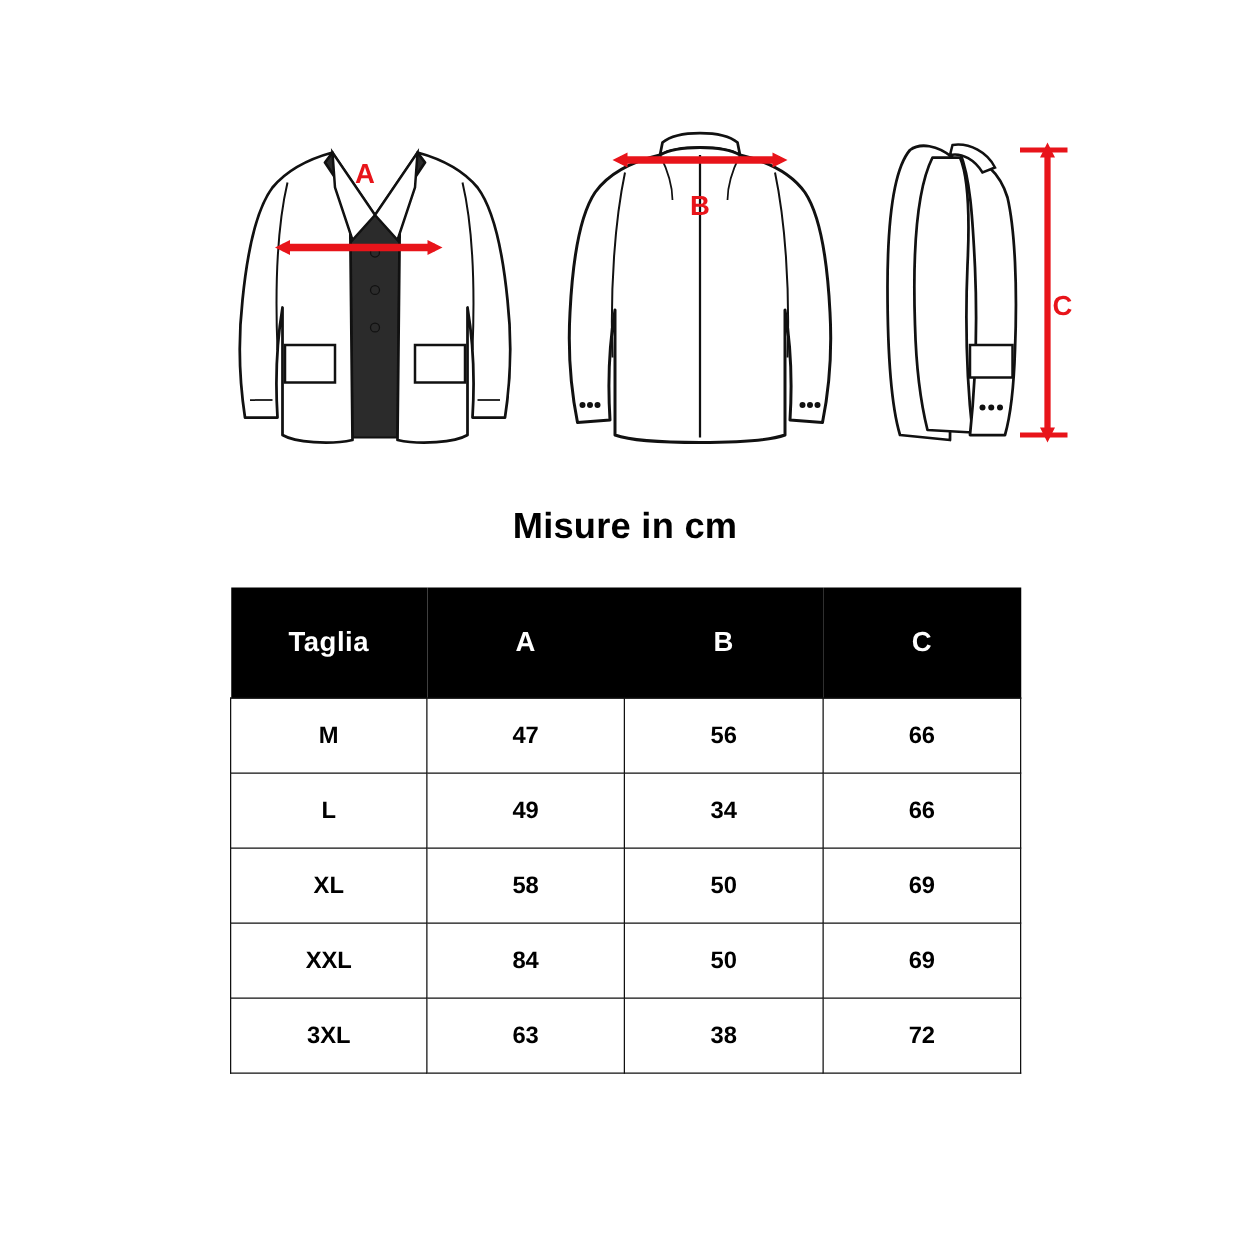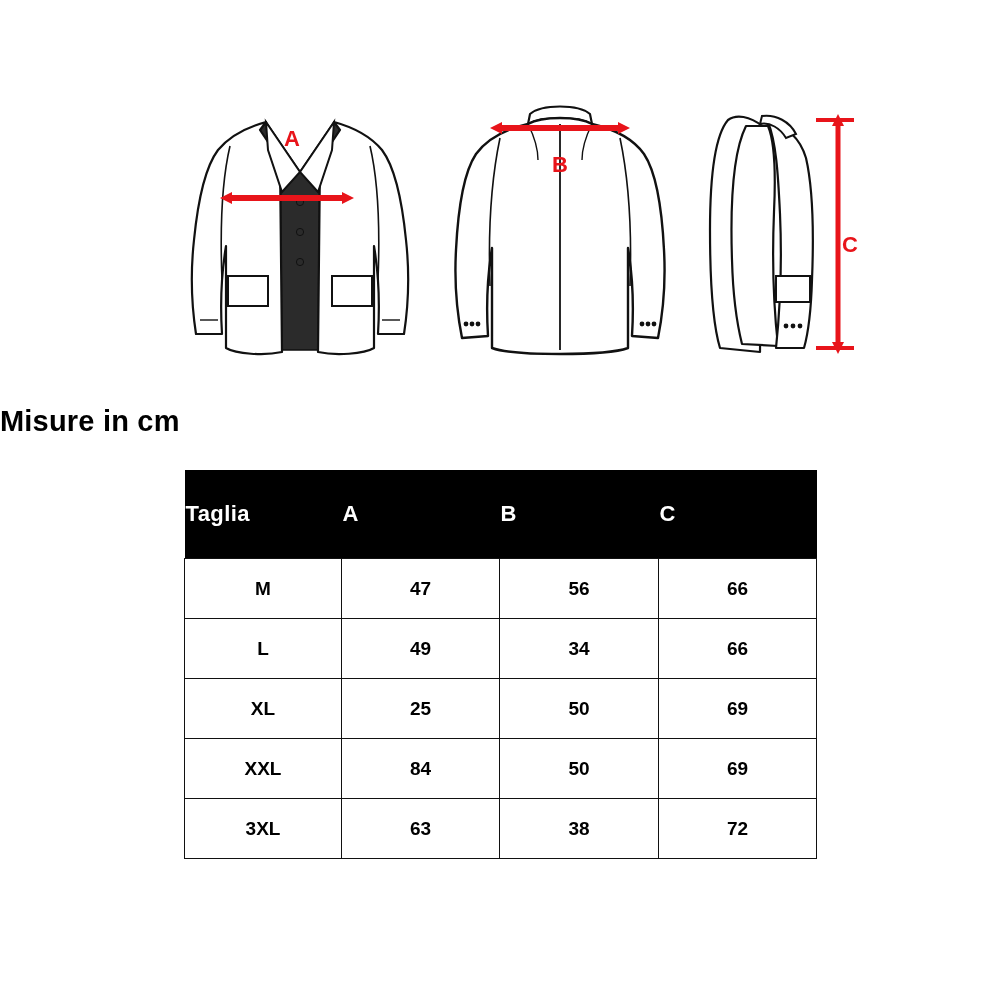--- a/index.html
+++ b/index.html
@@ -34,41 +34,42 @@
   }
   .fig-front { left: 170px; width: 260px; height: 300px; }
   .fig-back  { left: 430px; width: 260px; height: 300px; }
   .fig-side  { left: 690px; width: 180px; height: 300px; }
 
   .measure-title {
     position: absolute;
     left: 0;
     top: 405px;
     width: 1000px;
+    text-align: center;
     font-size: 29px;
     font-weight: bold;
     letter-spacing: 0.2px;
     color: #000000;
   }
 
   table.size-table {
     position: absolute;
     left: 184px;
     top: 470px;
     width: 632px;
     border-collapse: collapse;
     table-layout: fixed;
   }
   table.size-table thead th {
     background: #000000;
     color: #ffffff;
     font-size: 22px;
     font-weight: bold;
     height: 86px;
-    text-align: left;
+    text-align: center;
     border: none;
     letter-spacing: 0.4px;
   }
   table.size-table tbody td {
     border: 1px solid #111111;
     height: 57px;
     text-align: center;
     font-size: 19px;
     font-weight: bold;
     color: #000000;
@@ -211,21 +212,21 @@
         <td>66</td>
       </tr>
       <tr>
         <td>L</td>
         <td>49</td>
         <td>34</td>
         <td>66</td>
       </tr>
       <tr>
         <td>XL</td>
-        <td>25</td>
+        <td>58</td>
         <td>50</td>
         <td>69</td>
       </tr>
       <tr>
         <td>XXL</td>
         <td>84</td>
         <td>50</td>
         <td>69</td>
       </tr>
       <tr>

